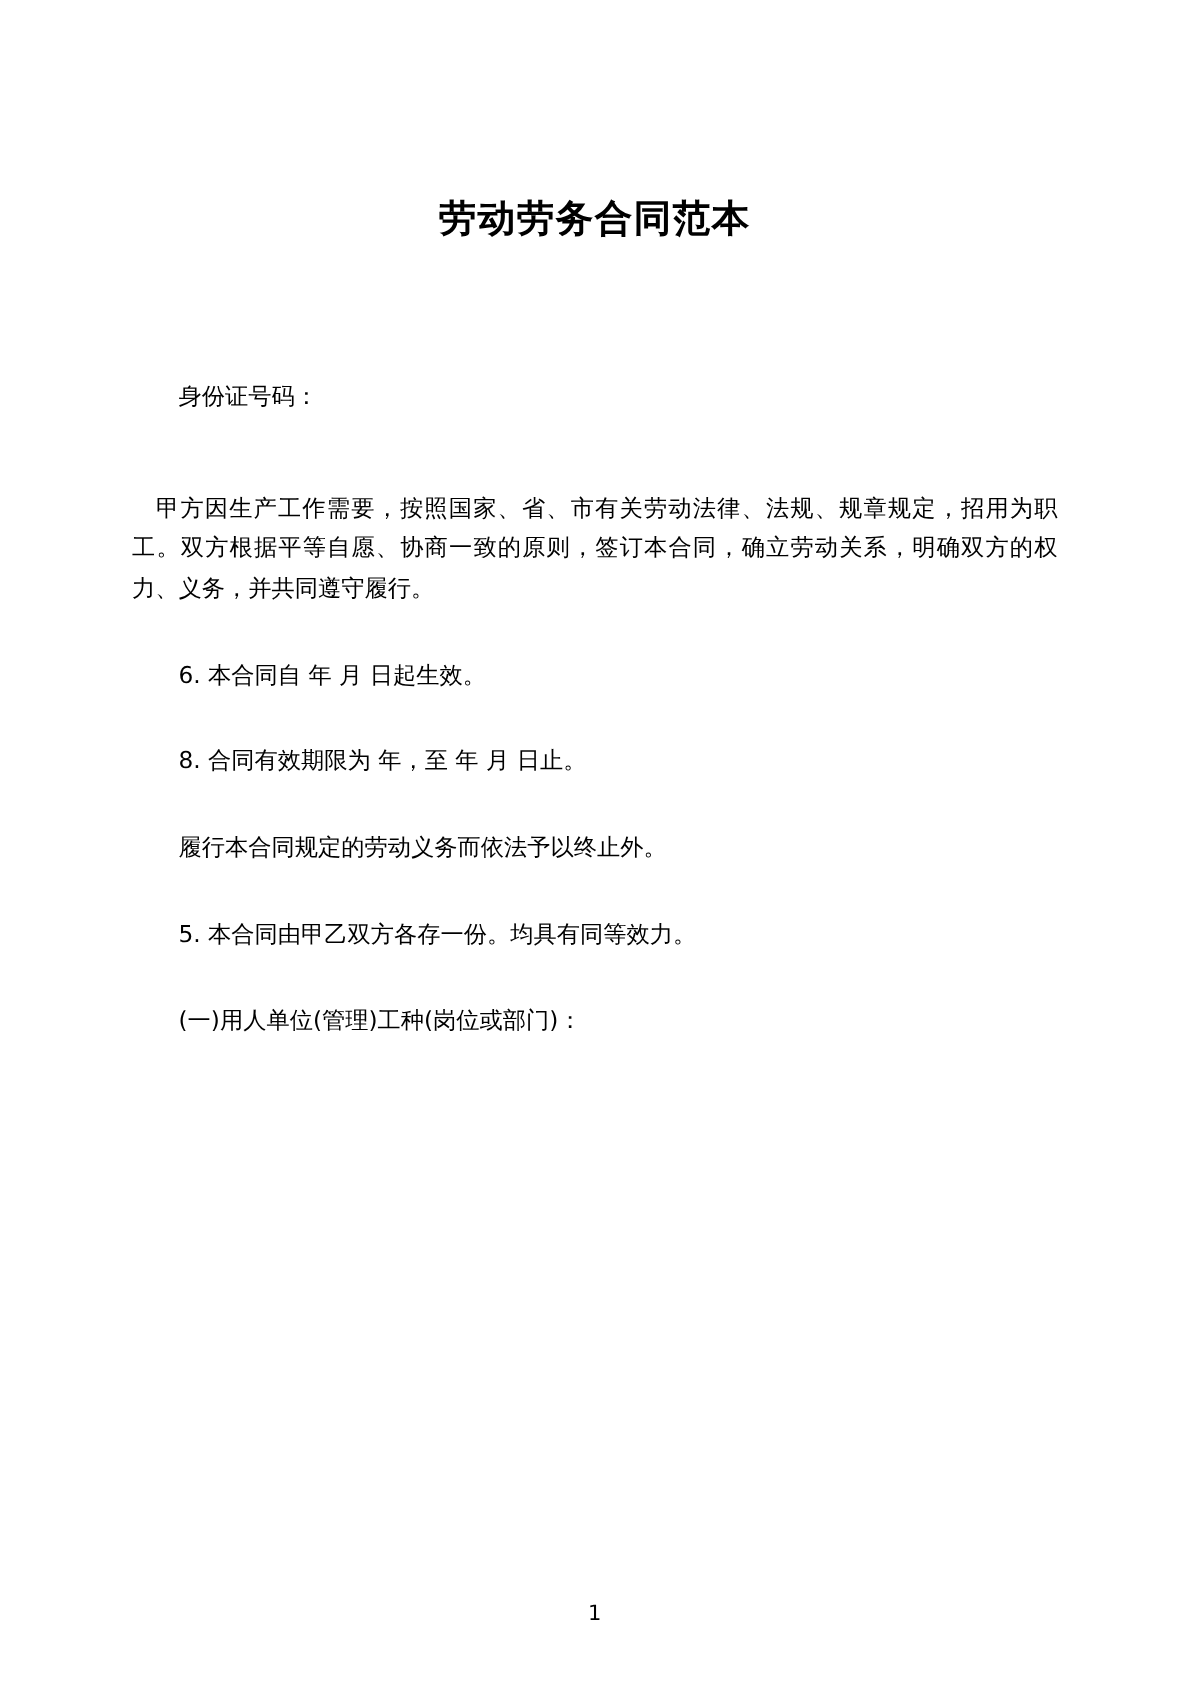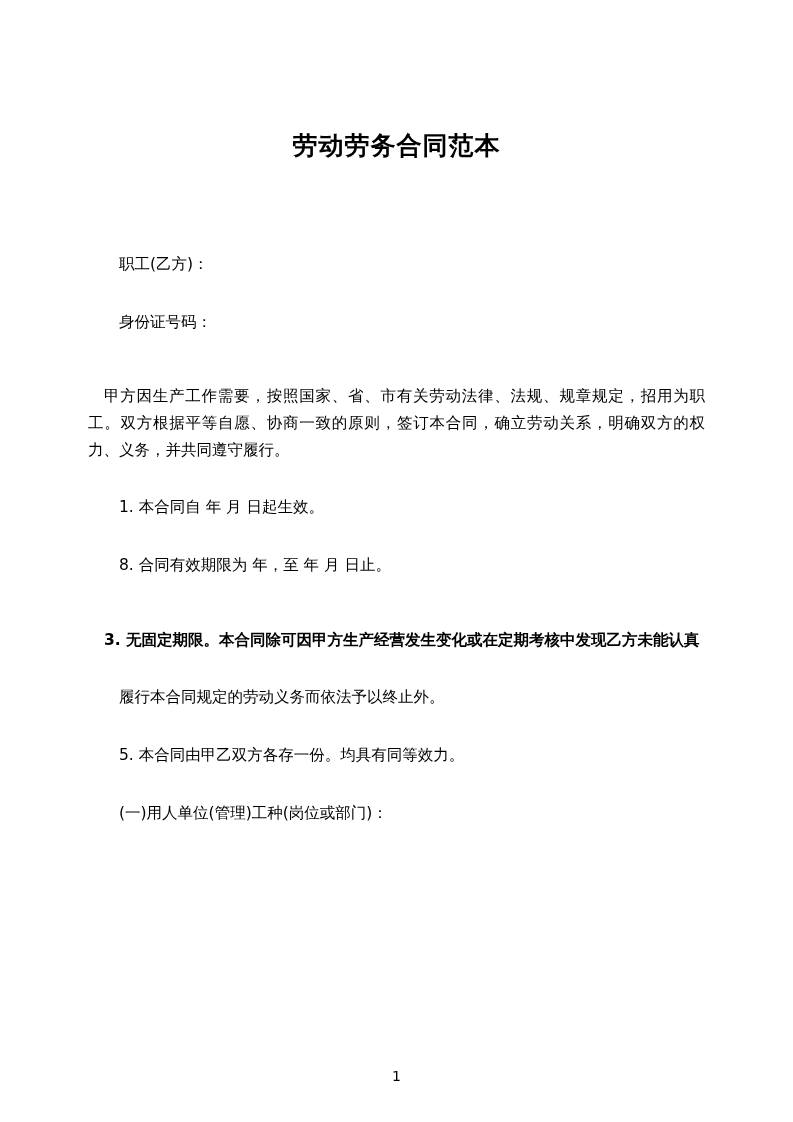--- a/index.html
+++ b/index.html
@@ -61,25 +61,23 @@
     color: #000;
   }
 </style>
 </head>
 <body>
 
 <div class="page">
   <h1 class="doc-title">劳动劳务合同范本</h1>
 
   <div class="body-block">
-    <p class="para indent1">职工(乙方)：</p>
     <p class="para indent1">身份证号码：</p>
     <p class="para indent-half">甲方因生产工作需要，按照国家、省、市有关劳动法律、法规、规章规定，招用为职工。双方根据平等自愿、协商一致的原则，签订本合同，确立劳动关系，明确双方的权力、义务，并共同遵守履行。</p>
-    <p class="para indent1">1. 本合同自  年  月  日起生效。</p>
+    <p class="para indent1">6. 本合同自  年  月  日起生效。</p>
     <p class="para indent1">8. 合同有效期限为  年，至  年  月  日止。</p>
-    <p class="para indent-half bold">3. 无固定期限。本合同除可因甲方生产经营发生变化或在定期考核中发现乙方未能认真</p>
     <p class="para indent1">履行本合同规定的劳动义务而依法予以终止外。</p>
     <p class="para indent1">5. 本合同由甲乙双方各存一份。均具有同等效力。</p>
     <p class="para indent1">(一)用人单位(管理)工种(岗位或部门)：</p>
   </div>
 
   <div class="page-number">1</div>
 </div>
 
 </body></html>

